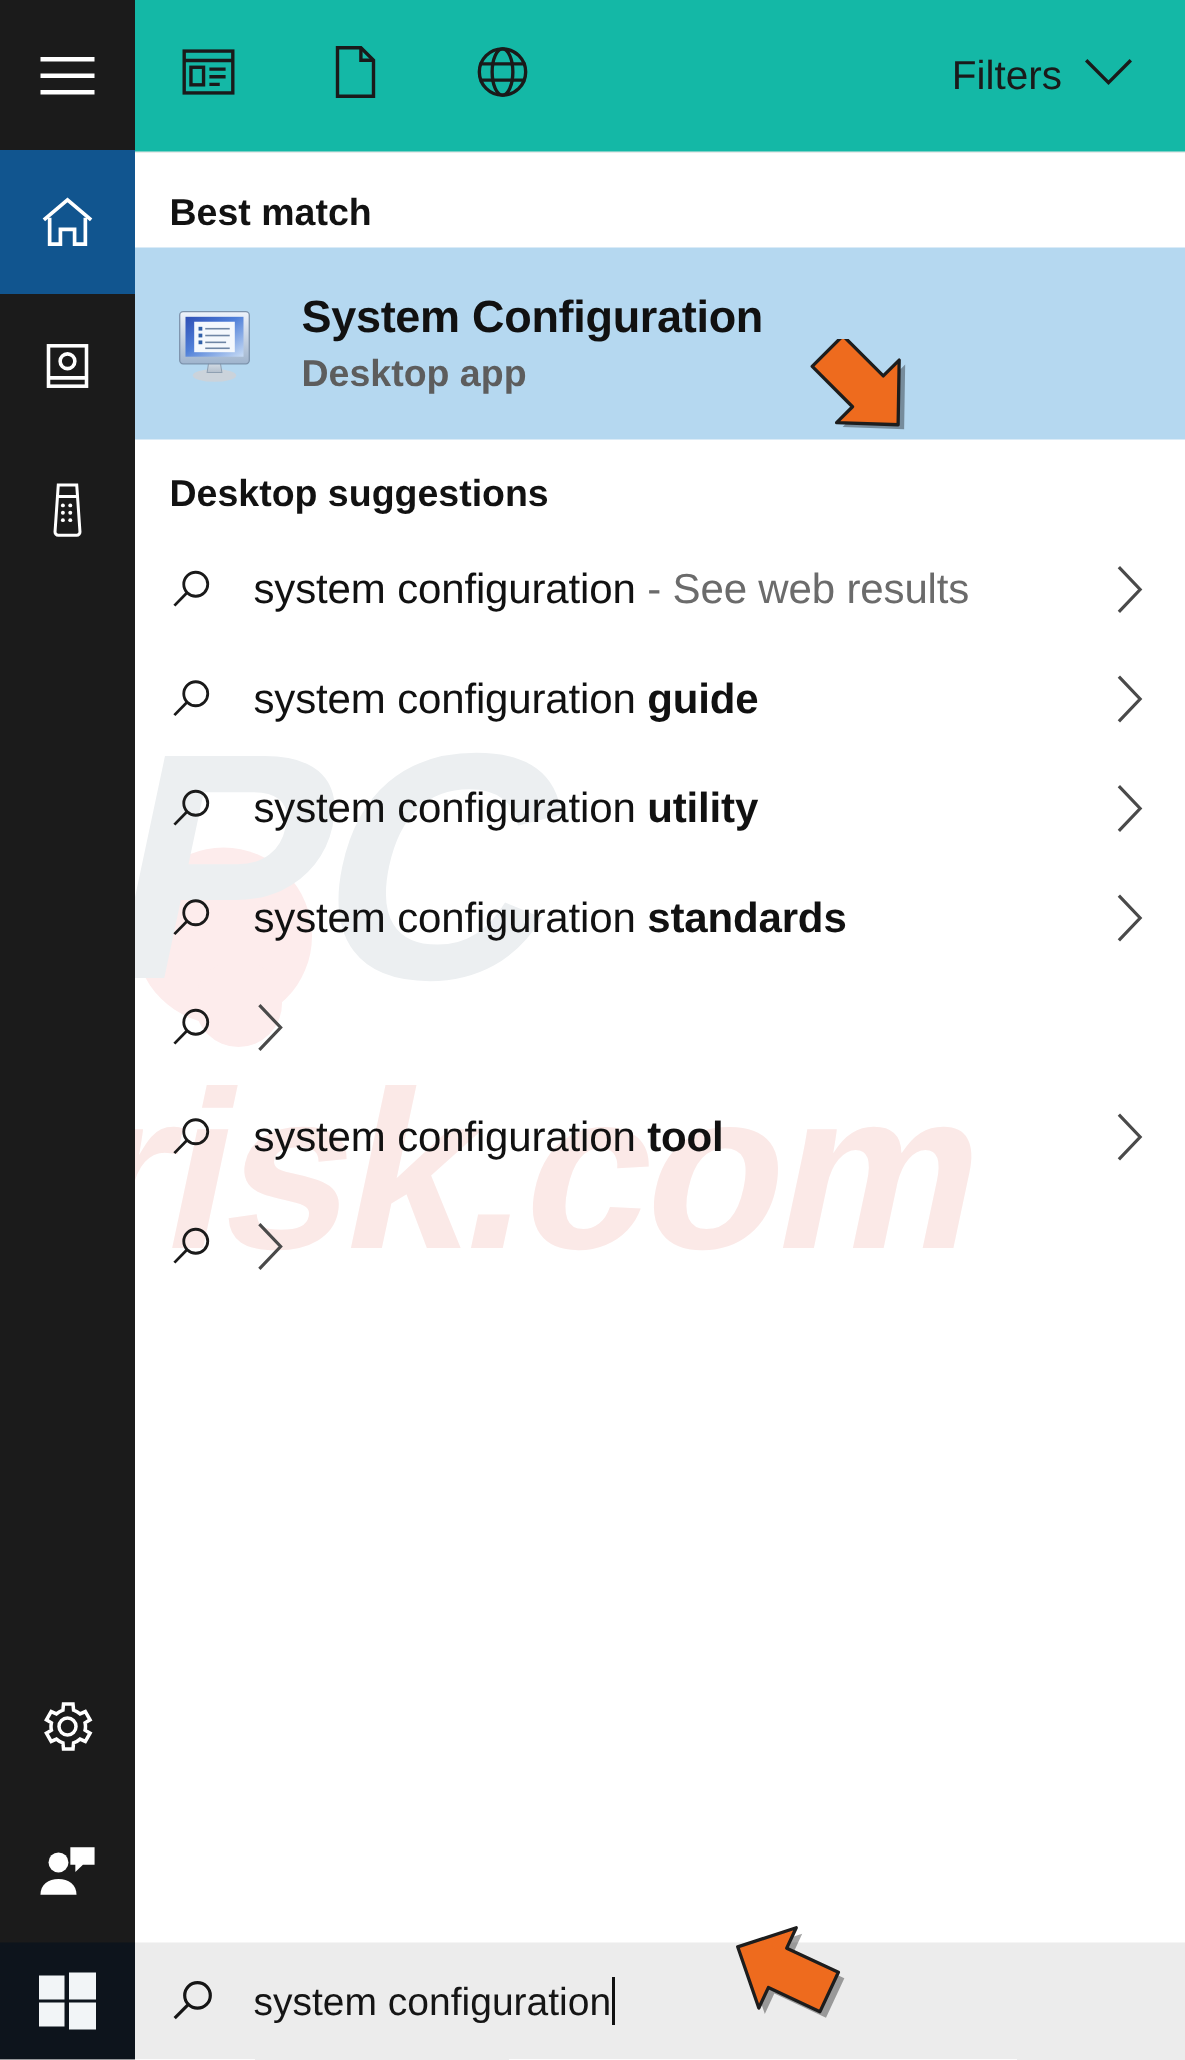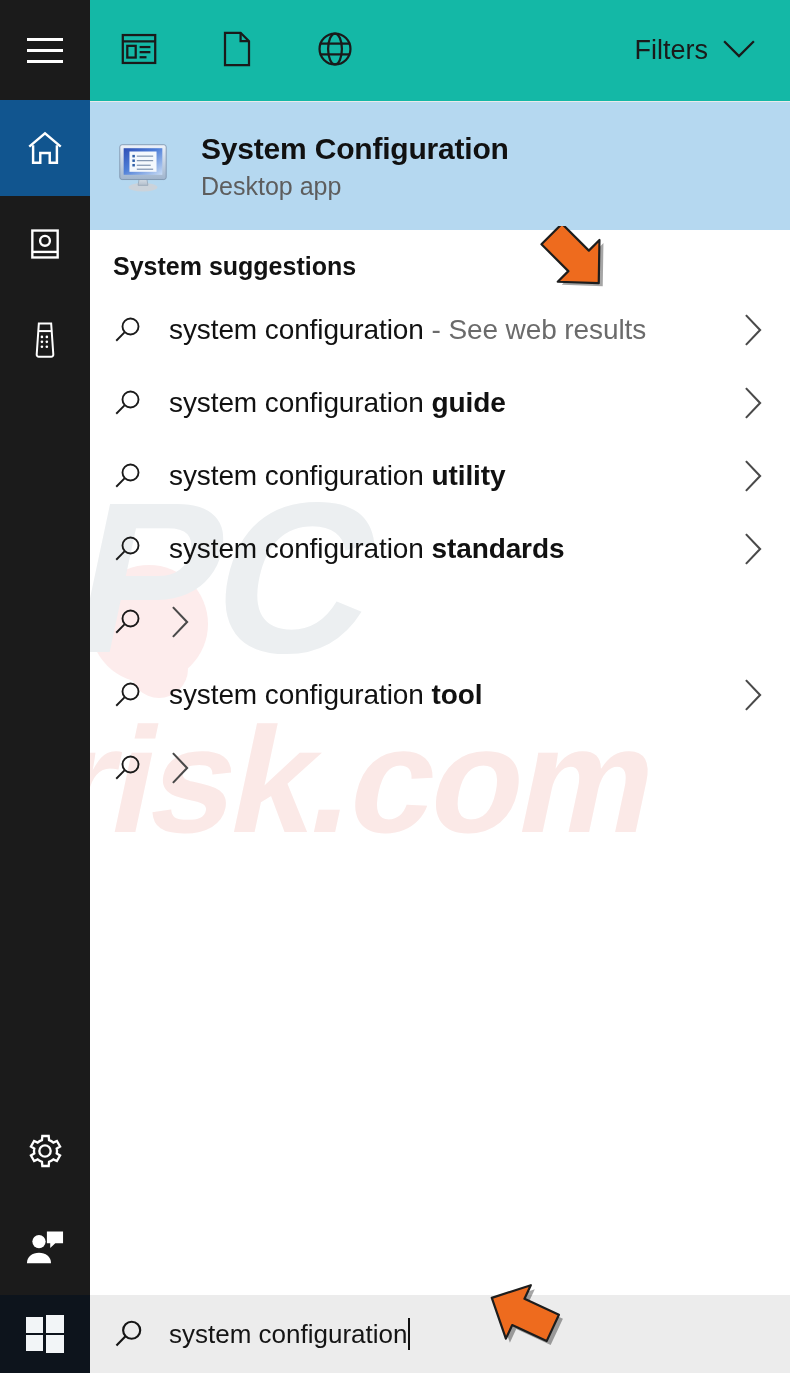--- a/index.html
+++ b/index.html
@@ -153,20 +153,21 @@
     font-weight:bold;
     color:#111111;
     letter-spacing:-0.2px;
     line-height:1.15;
   }
   .bm-sub {
     font-size:25px;
     color:#5d5d5d;
     margin-top:7px;
     line-height:1.1;
+    font-weight:bold;
   }
 
   
   .sugg-row {
     position:relative;
     height:73px;
     display:flex;
     align-items:center;
     padding-left:23px;
     padding-right:26px;
@@ -356,20 +357,21 @@
         <span>
           <svg width="34" height="22" viewBox="0 0 24 14" fill="none" stroke="#1a1a1a" stroke-width="1.6">
             <path d="M1.5 1.5 12 12 22.5 1.5"></path>
           </svg>
         </span>
       </div>
     </div>
 
     <div class="scroll">
 
+      <div class="section-title">Best match</div>
 
       <div class="best-match-row">
         <div class="bm-icon">
           <svg width="58" height="58" viewBox="0 0 60 60">
             <defs>
               <linearGradient id="scr" x1="0" y1="0" x2="1" y2="1">
                 <stop offset="0" stop-color="#2f4fb5"></stop>
                 <stop offset="0.45" stop-color="#4f7fd8"></stop>
                 <stop offset="1" stop-color="#c8dcf5"></stop>
               </linearGradient>
@@ -399,21 +401,21 @@
               <line x1="23.6" y1="33.3" x2="40.5" y2="33.3"></line>
             </g>
           </svg>
         </div>
         <div class="bm-text">
           <div class="bm-title">System Configuration</div>
           <div class="bm-sub">Desktop app</div>
         </div>
       </div>
 
-      <div class="section-title sugg">System suggestions</div>
+      <div class="section-title sugg">Desktop suggestions</div>
 
       <div id="sugg-list">
           <div class="sugg-row">
             <span class="sugg-icon">
               <svg width="30" height="30" viewBox="0 0 24 24" fill="none" stroke="#1a1a1a" stroke-width="1.5">
                 <circle cx="14" cy="9.2" r="6.4"></circle>
                 <line x1="9.2" y1="13.9" x2="2.6" y2="20.6"></line>
               </svg>
             </span>
             <span class="sugg-text"><span class="base">system configuration</span><span class="web"> - See web results</span></span>

